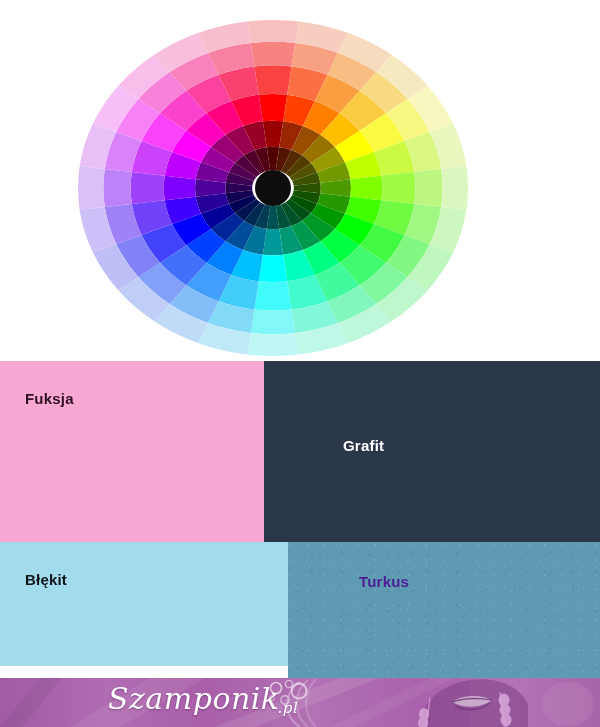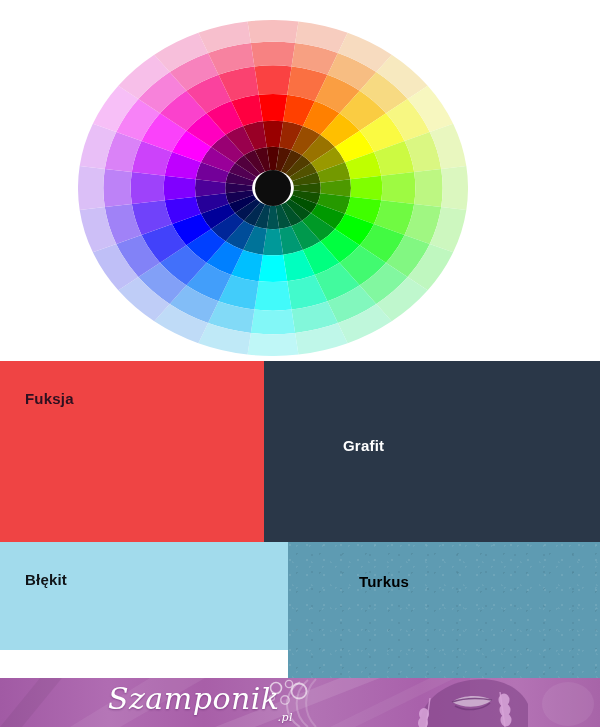--- a/index.html
+++ b/index.html
@@ -65,21 +65,21 @@
     left: 0; top: 0; width: 264px; height: 181px;
   }
   .sw-fuksja .swatch-label { left: 25px; top: 29px; color: #2e1020; }
 
   .sw-grafit {
     left: 264px; top: 0; width: 336px; height: 181px;
   }
   .sw-grafit .swatch-label { left: 79px; top: 76px; color: #11161f; }
 
   .sw-blekit {
-    left: 0; top: 181px; width: 288px; height: 108px; padding-left: 18px;
+    left: 0; top: 181px; width: 288px; height: 124px; padding-left: 18px;
   }
   .sw-blekit .swatch-label { left: 25px; top: 29px; color: #101418; }
 
   .sw-turkus {
     left: 288px; top: 181px; width: 312px; height: 136px;
   }
   .sw-turkus .swatch-label { left: 71px; top: 31px; color: #101418; }
 
   
   .sw-turkus .noise {
@@ -120,24 +120,24 @@
     top: 3px;
     font-family: "DejaVu Serif", serif;
     font-style: italic;
     font-size: 30px;
     color: #ffffff;
     text-shadow: 0 1px 2px rgba(80,20,90,0.45);
     white-space: nowrap;
     letter-spacing: 0.5px;
   }
   .wm-tld {
-    font-size: 11px;
+    font-size: 15px;
     vertical-align: baseline;
     position: relative;
-    top: 12px;
+    top: 4px;
     left: -2px;
   }
 </style>
 </head>
 <body>
 
 <div id="page">
 
   <div class="wheel-area">
     <svg class="wheel-svg" viewBox="0 0 390 336">
@@ -286,35 +286,35 @@
           <path d="M40.30,65.73 A195.00,168.00 0 0 1 76.29,34.72 L91.72,52.04 A169.65,146.16 0 0 0 60.41,79.02 Z" fill="hsl(315,78%,86%)" shape-rendering="geometricPrecision"></path>
           <path d="M76.29,34.72 A195.00,168.00 0 0 1 120.38,12.79 L130.08,32.97 A169.65,146.16 0 0 0 91.72,52.04 Z" fill="hsl(330,78%,86%)" shape-rendering="geometricPrecision"></path>
           <path d="M120.38,12.79 A195.00,168.00 0 0 1 169.55,1.44 L172.86,23.09 A169.65,146.16 0 0 0 130.08,32.97 Z" fill="hsl(345,78%,86%)" shape-rendering="geometricPrecision"></path>
         </g>
       <circle cx="195" cy="168" r="18" fill="#0d0d0d"></circle>
     </svg>
   </div>
 
   <div class="swatch-grid">
 
-    <div class="swatch sw-fuksja" id="sw-fuksja" style="background-color: #ef4444;">
+    <div class="swatch sw-fuksja" id="sw-fuksja" style="background-color: #f9a8d4;">
       <span class="swatch-label" style="color: rgb(46, 16, 32);">Fuksja</span>
     </div>
 
     <div class="swatch sw-grafit" id="sw-grafit" style="background-color: rgb(42, 55, 72);">
       <span class="swatch-label" style="color: #ffffff;">Grafit</span>
     </div>
 
     <div class="swatch sw-blekit" id="sw-blekit" style="background-color: rgb(162, 219, 236);">
       <span class="swatch-label" style="color: rgb(16, 20, 24);">Błękit</span>
     </div>
 
     <div class="swatch sw-turkus" id="sw-turkus" style="background-color: rgb(94, 155, 178);">
       <span class="noise"></span>
-      <span class="swatch-label" style="color: #000000;">Turkus</span>
+      <span class="swatch-label" style="color: #4c1d95;">Turkus</span>
     </div>
 
   </div>
 
   <div class="footer-banner" style="color: rgb(255, 255, 255);">
     <svg class="bg-shapes" viewBox="0 0 600 49" preserveAspectRatio="none">
 
       <polygon points="70,49 150,0 205,0 120,49" fill="#ffffff" opacity="0.07"></polygon>
       <polygon points="215,49 340,0 380,0 255,49" fill="#ffffff" opacity="0.10"></polygon>
       <polygon points="330,49 430,0 455,0 355,49" fill="#ffffff" opacity="0.06"></polygon>

